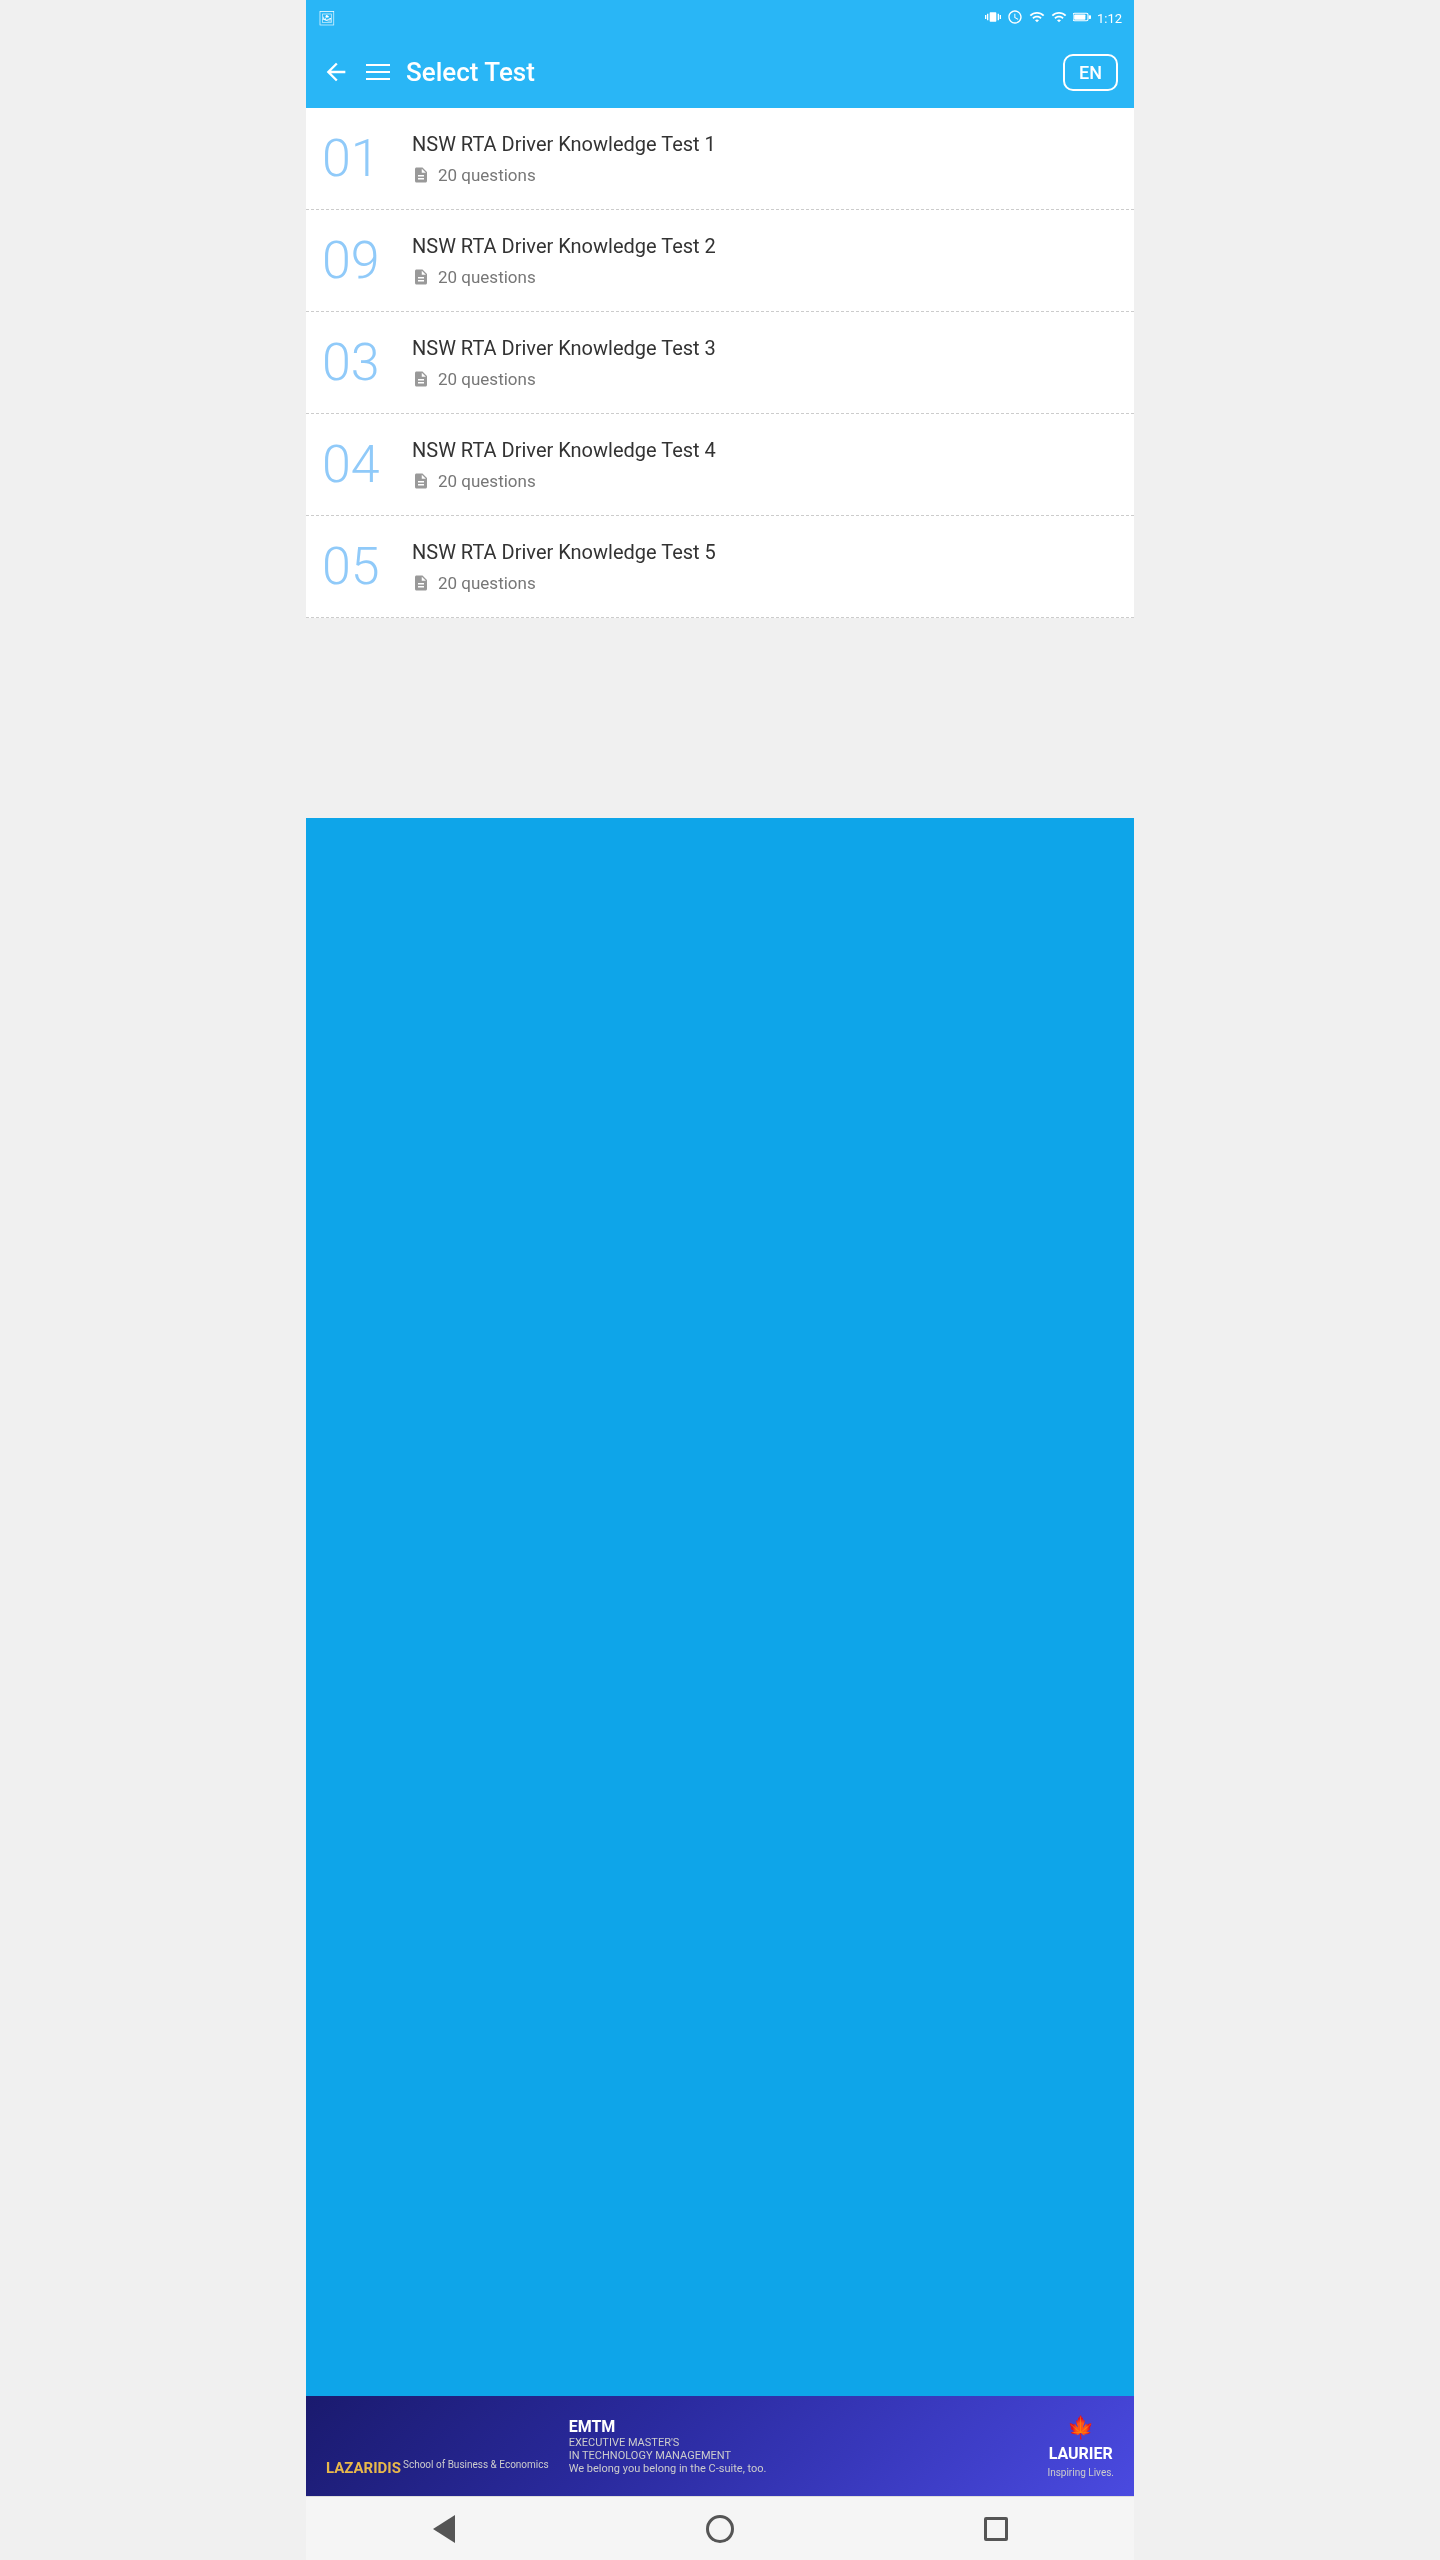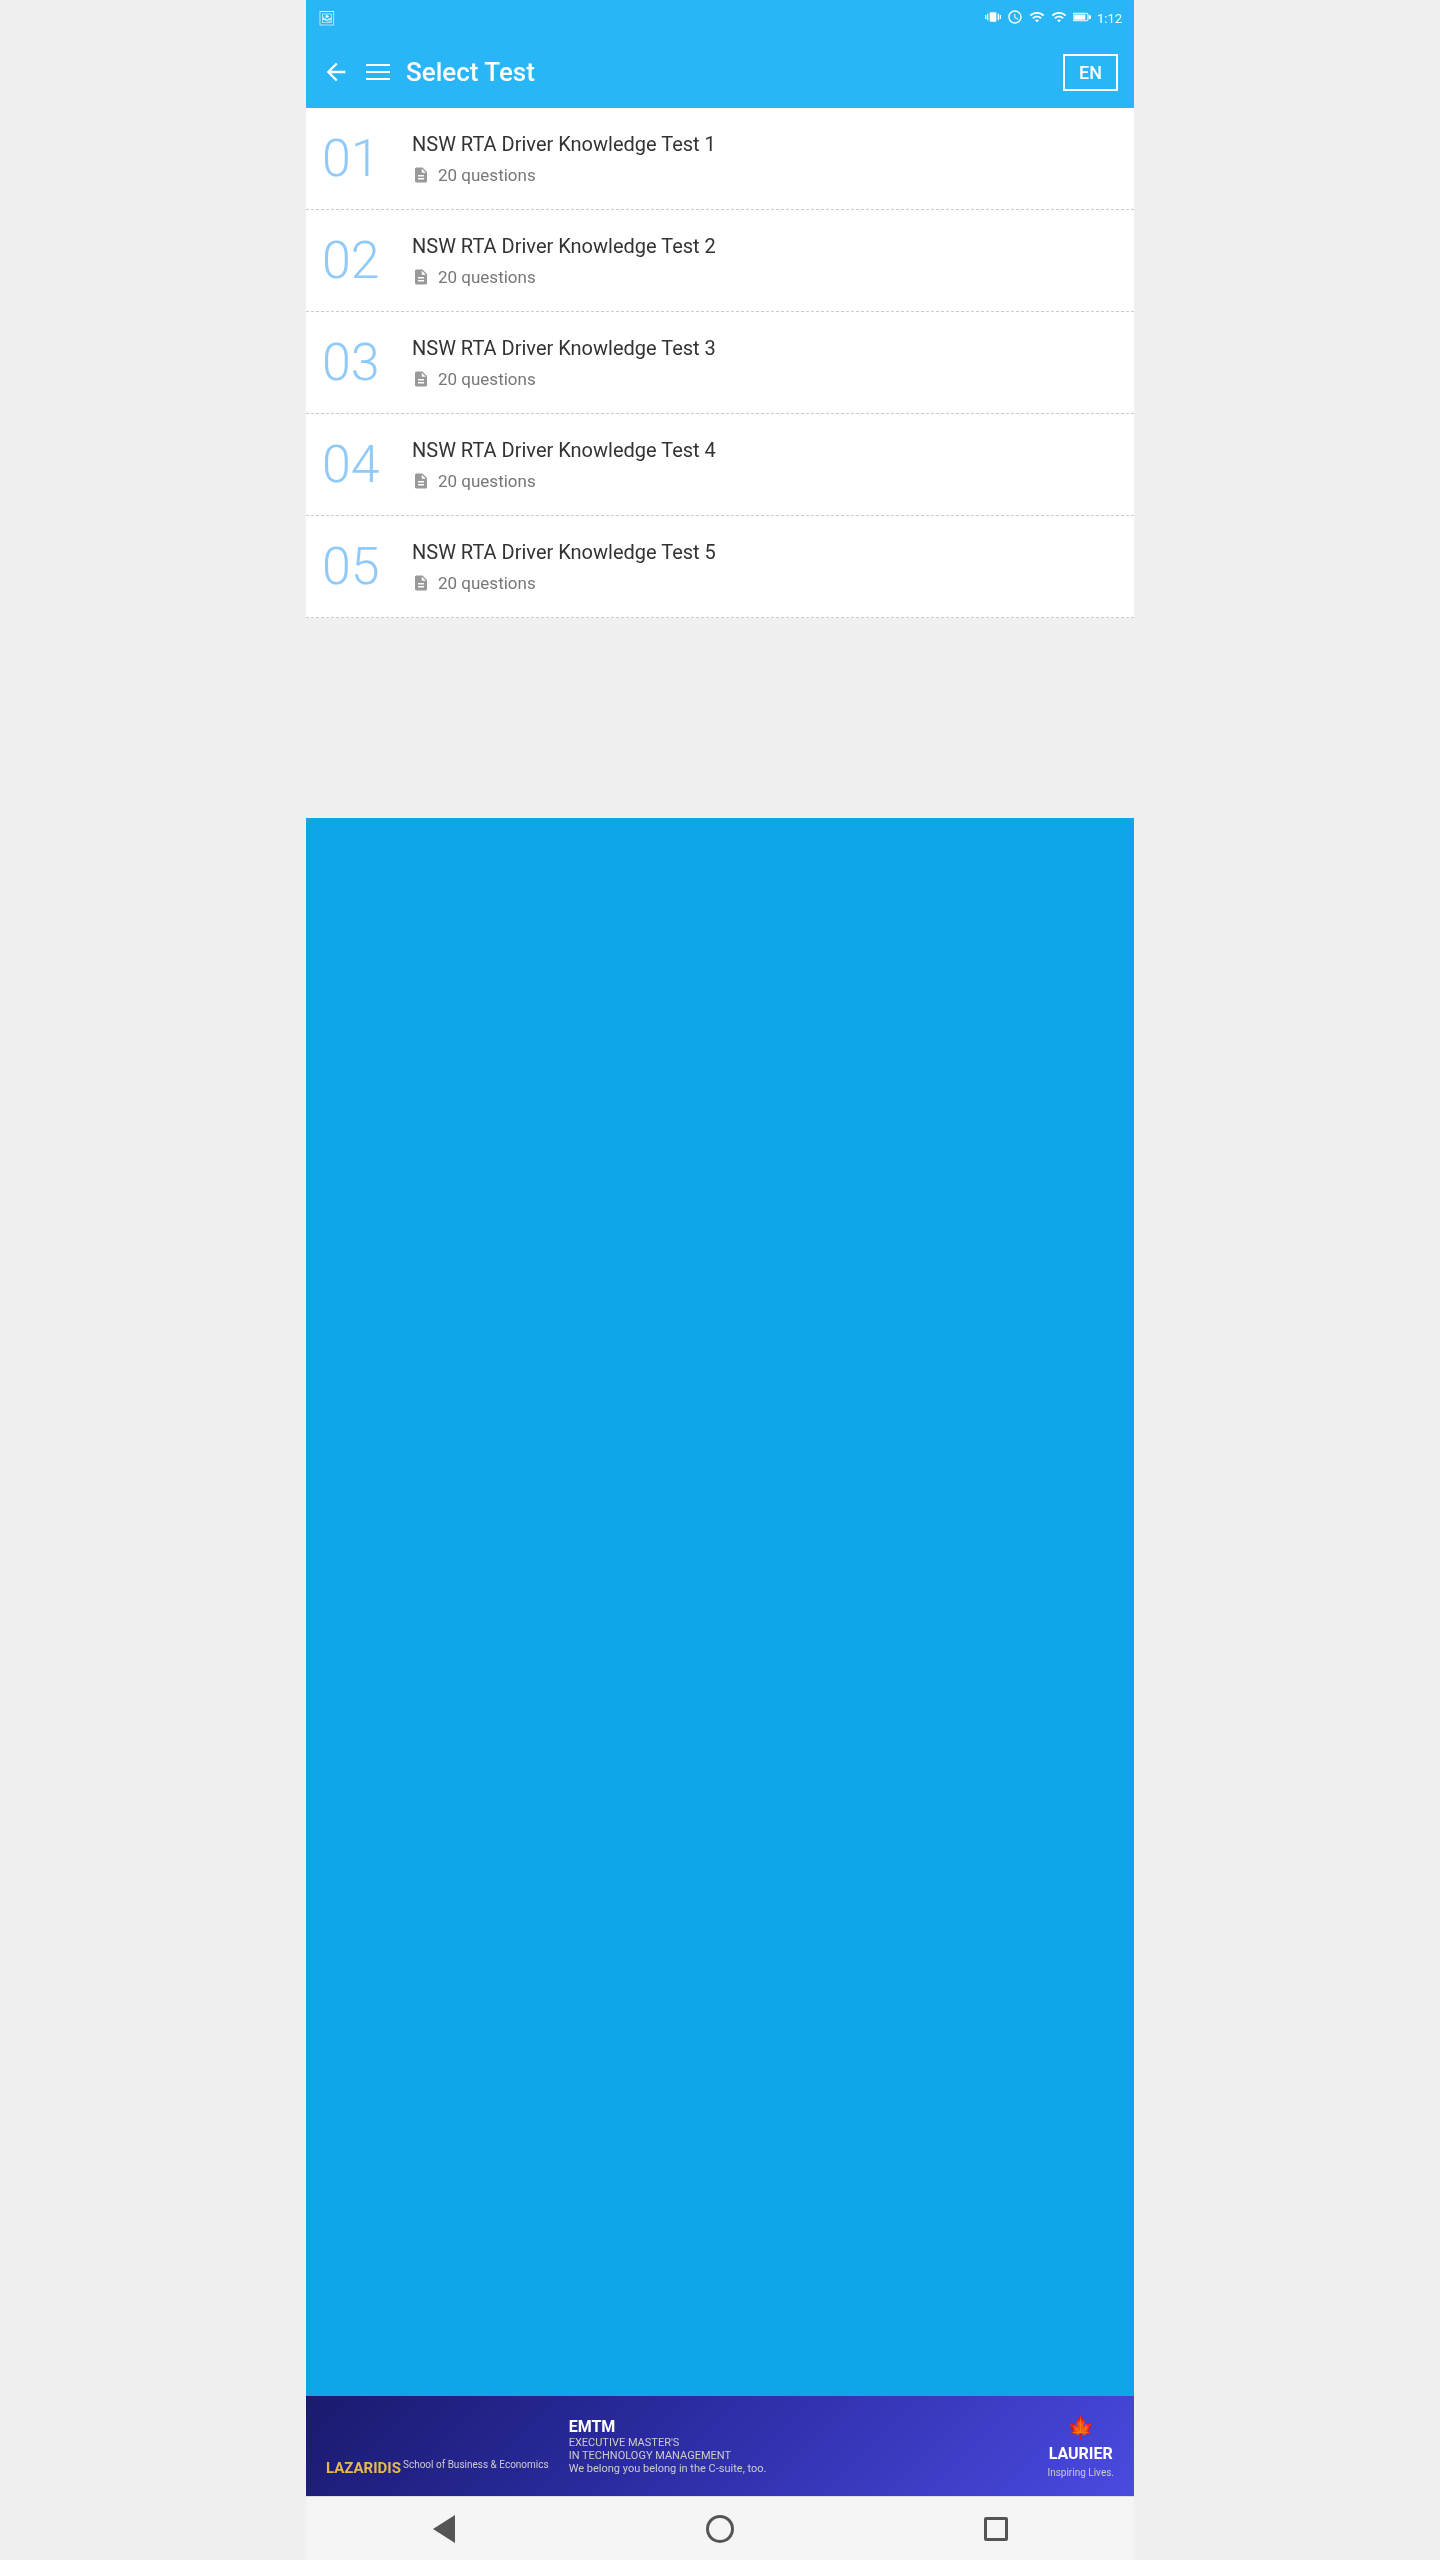--- a/index.html
+++ b/index.html
@@ -90,21 +90,21 @@
       flex: 1;
     }
 
     .app-bar-lang {
       color: white;
       border: 2px solid white;
       padding: 6px 14px;
       font-size: 18px;
       font-weight: 500;
       cursor: pointer;
-      border-radius: 0;
+      border-radius: 10px;
     }
 
     
     .content {
       background: #0ea5e9;
       flex: 1;
     }
 
     .test-item {
       display: flex;
@@ -351,21 +351,21 @@
           <span class="doc-icon">
             <svg viewBox="0 0 24 24">
               <path d="M14 2H6c-1.1 0-1.99.9-1.99 2L4 20c0 1.1.89 2 1.99 2H18c1.1 0 2-.9 2-2V8l-6-6zm2 16H8v-2h8v2zm0-4H8v-2h8v2zm-3-5V3.5L18.5 9H13z"></path>
             </svg>
           </span>
           20 questions
         </span>
       </div>
     </div>
       <div class="test-item">
-      <div class="test-number">02</div>
+      <div class="test-number">09</div>
       <div class="test-info">
         <span class="test-name">NSW RTA Driver Knowledge Test 2</span>
         <span class="test-questions">
           <span class="doc-icon">
             <svg viewBox="0 0 24 24">
               <path d="M14 2H6c-1.1 0-1.99.9-1.99 2L4 20c0 1.1.89 2 1.99 2H18c1.1 0 2-.9 2-2V8l-6-6zm2 16H8v-2h8v2zm0-4H8v-2h8v2zm-3-5V3.5L18.5 9H13z"></path>
             </svg>
           </span>
           20 questions
         </span>

